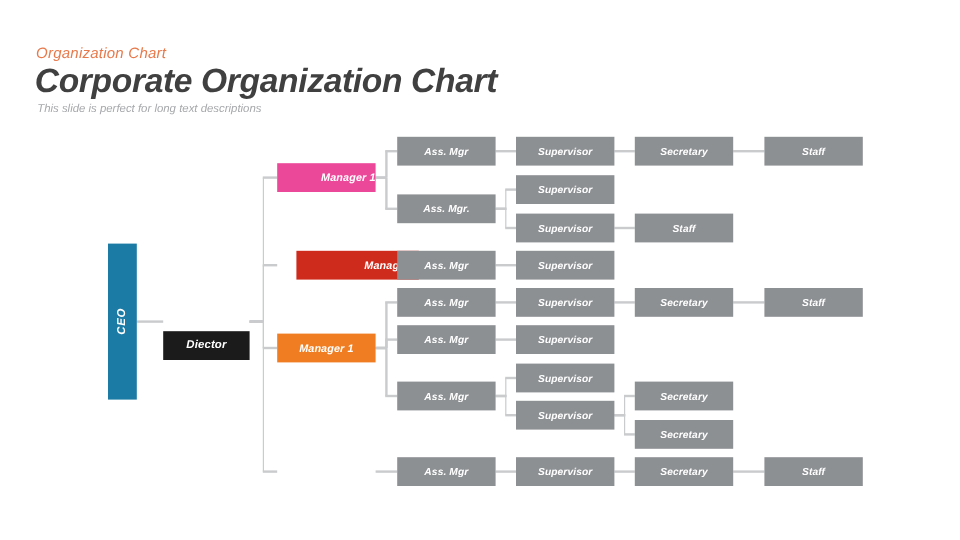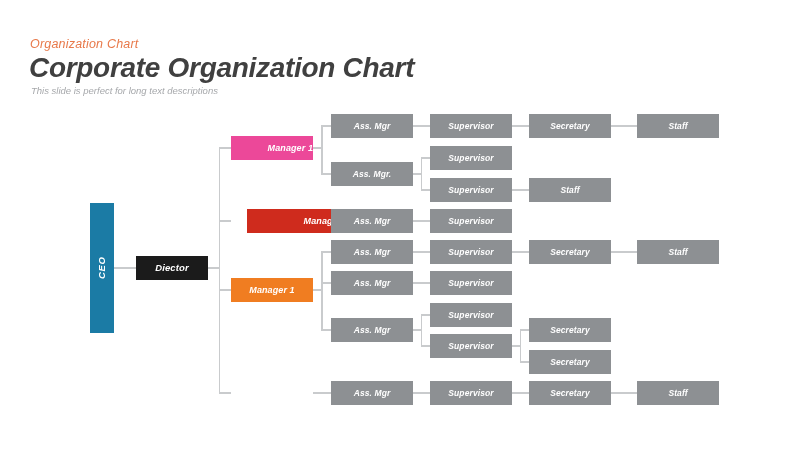--- a/index.html
+++ b/index.html
@@ -32,21 +32,21 @@
 
   .node {
     position: absolute;
     display: flex; align-items: center; justify-content: center;
     color: #ffffff; font-weight: bold;
     font-size: 8.5px; letter-spacing: .1px;
     text-align: center; white-space: nowrap;
     line-height: 1;
   }
   .node.gray   { background: #8d9093; }
-  .node.dark   { background: #1b1b1b; font-size: 9.5px; }
+  .node.dark   { background: #1b1b1b; font-size: 9.5px; margin-top: 20px; }
   .node.ceo    { background: #1b7ba5; }
   .node.m1     { background: #ec4899; justify-content: flex-end; }
   .node.m2     { background: #cf2b1d; }
   .node.m3     { background: #f07d21; }
   .node.m4     { background: #94bb22; }
   .node.mgr    { font-size: 9px; }
 
   .ceo-label {
     transform: rotate(-90deg);
     font-size: 9.5px; font-weight: bold; letter-spacing: .6px;

